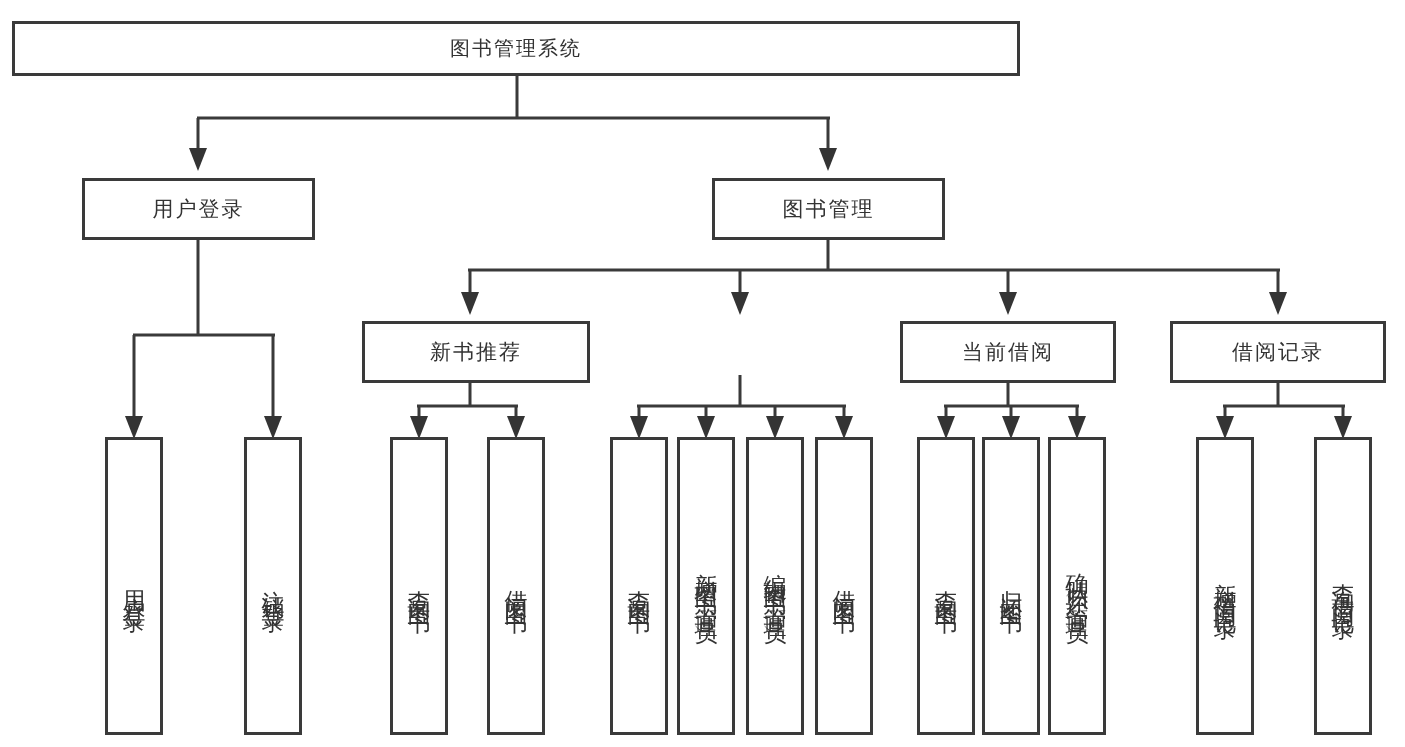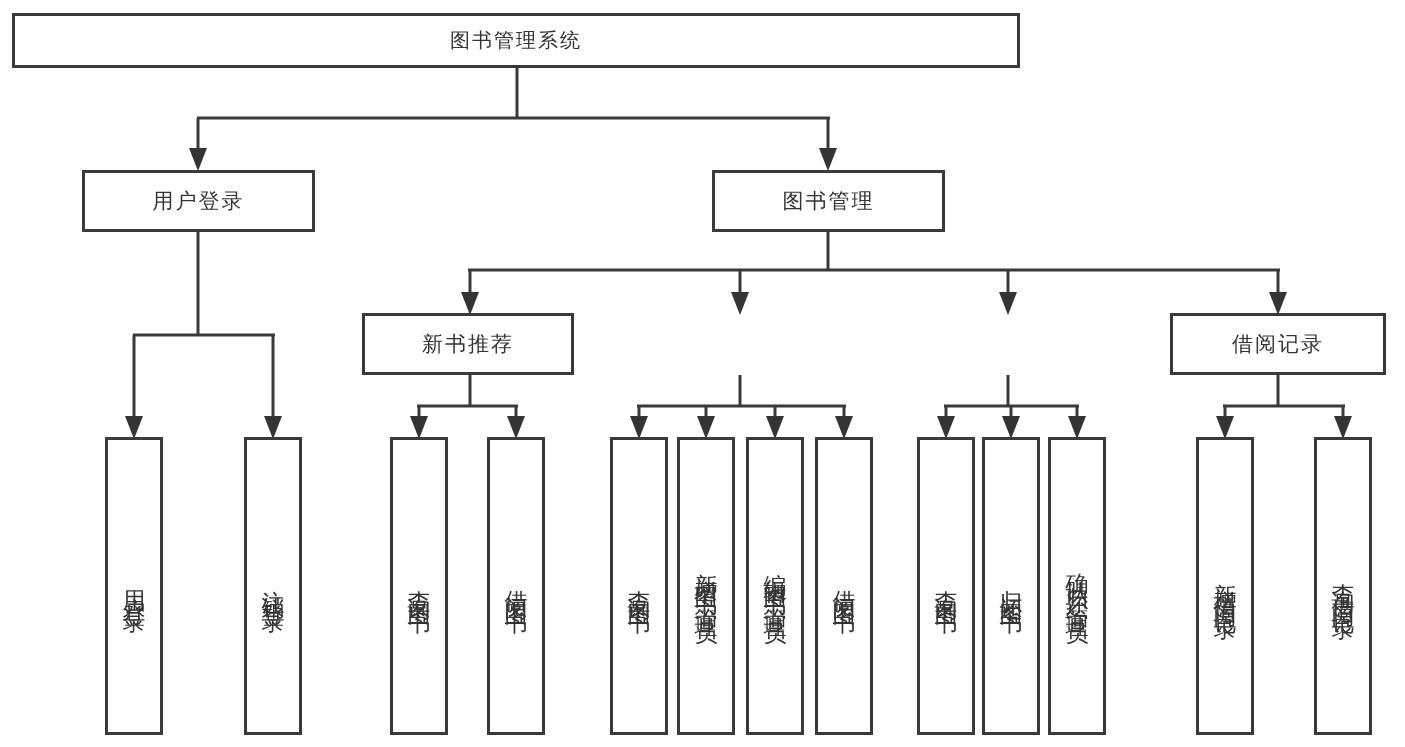--- a/index.html
+++ b/index.html
@@ -20,20 +20,21 @@
     position: absolute;
     box-sizing: border-box;
     border: 3px solid #3a3a3a;
     background: #ffffff;
     display: flex;
     align-items: center;
     justify-content: center;
     font-size: 21px;
     letter-spacing: 2px;
     color: #333333;
+    margin-top: 8px;
   }
   .root {
     font-size: 20px;
   }
   .leaf {
     position: absolute;
     box-sizing: border-box;
     width: 58px;
     height: 298px;
     border: 3px solid #3a3a3a;
@@ -98,21 +99,22 @@
       <polygon points="1216,416 1234,416 1225,439"></polygon>
       <polygon points="1334,416 1352,416 1343,439"></polygon>
     </g>
   </svg>
 
   <div class="hbox root" style="left:12px; top:13px; width:1008px; height:55px;">图书管理系统</div>
 
   <div class="hbox" style="left:82px; top:170px; width:233px; height:62px;">用户登录</div>
   <div class="hbox" style="left:712px; top:170px; width:233px; height:62px;">图书管理</div>
 
-  <div class="hbox" style="left:362px; top:313px; width:212px; height:62px;">新书推荐</div>
+  <div class="hbox" style="left:362px; top:313px; width:228px; height:62px;">新书推荐</div>
+  <div class="hbox" style="left:900px; top:313px; width:216px; height:62px;">当前借阅</div>
   <div class="hbox" style="left:1170px; top:313px; width:216px; height:62px;">借阅记录</div>
 
   <div class="leaf" style="left:105px; top:437px;">
     <span>用户登录</span>
   </div>
   <div class="leaf" style="left:244px; top:437px;">
     <span>注销登录</span>
   </div>
 
   <div class="leaf" style="left:390px; top:437px;">

